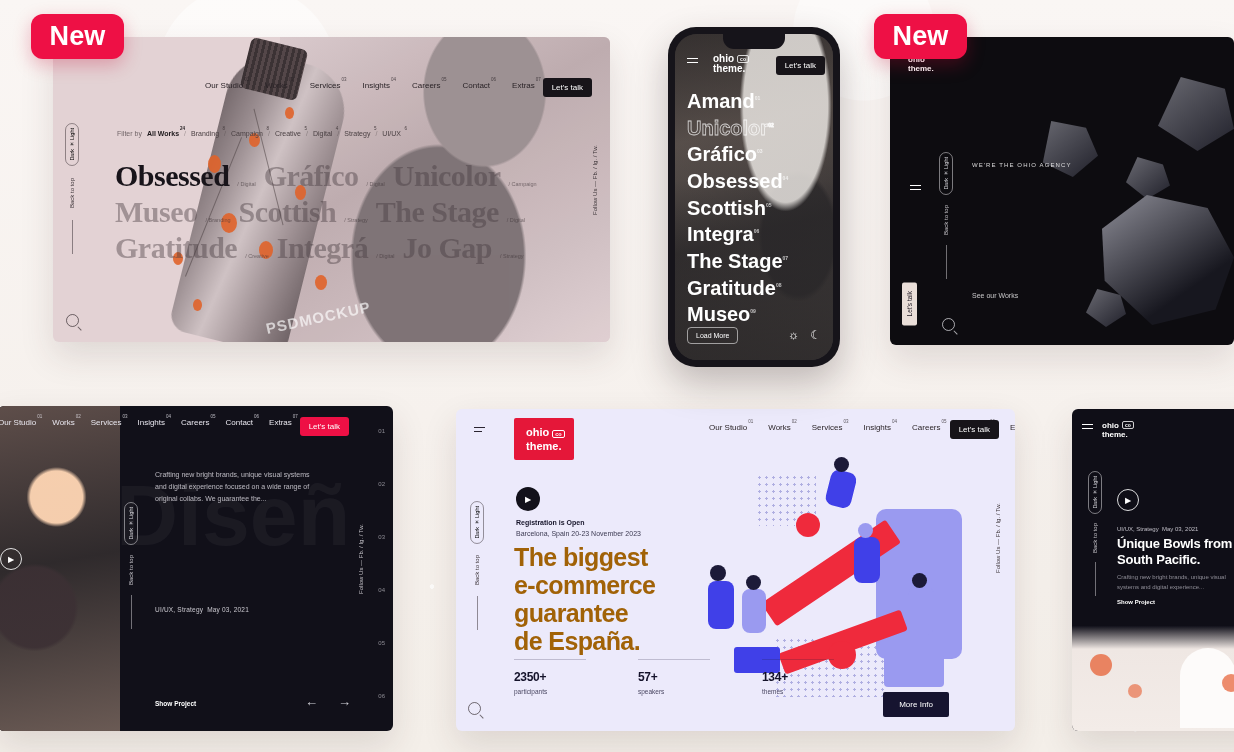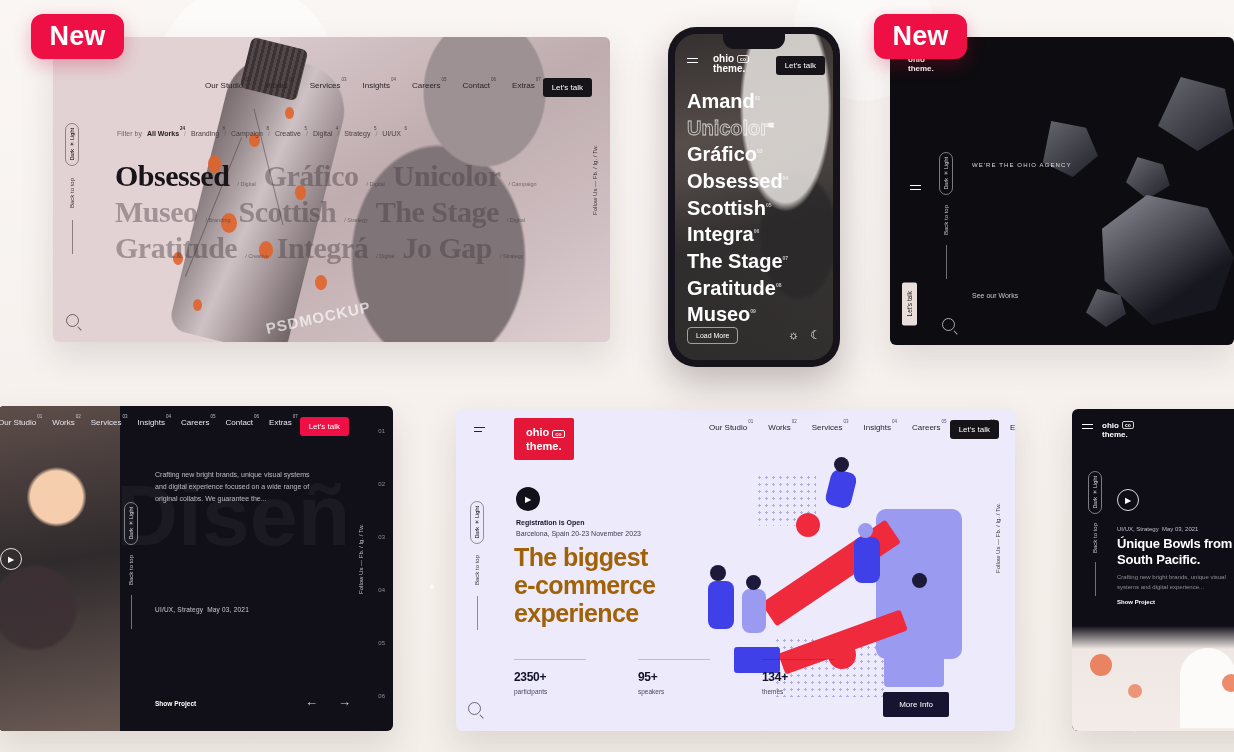--- a/index.html
+++ b/index.html
@@ -453,32 +453,33 @@
       <span class="nav-item"><span>Extras</span></span>
     </div>
     <div class="btn-talk" style="position:absolute;right:16px;top:11px;">Let's talk</div>
 
     <div class="playbtn filled" style="position:absolute;left:60px;top:78px;width:24px;height:24px;font-size:8px;">▶</div>
     <div class="c5-eyebrow" style="position:absolute;left:60px;top:110px;">Registration is Open</div>
     <div class="c5-sub" style="position:absolute;left:60px;top:121px;">Barcelona, Spain 20-23 November 2023</div>
     <div class="c5-title" style="position:absolute;left:58px;top:134px;">
       <div>The biggest</div>
       <div>e-commerce</div>
-      <div>experience</div>
+      <div>guarantee</div>
+      <div>de España.</div>
     </div>
 
     <div style="position:absolute;left:58px;top:250px;display:flex;gap:52px;">
       <div class="stat">
         <div class="bar"></div>
         <div class="num"><span>2350</span><span>+</span></div>
         <div class="lab">participants</div>
       </div>
       <div class="stat">
         <div class="bar"></div>
-        <div class="num"><span>95</span><span>+</span></div>
+        <div class="num"><span>57</span><span>+</span></div>
         <div class="lab">speakers</div>
       </div>
       <div class="stat">
         <div class="bar"></div>
         <div class="num"><span>134</span><span>+</span></div>
         <div class="lab">themes</div>
       </div>
     </div>
 
     <div class="btn-dark" style="position:absolute;right:66px;bottom:14px;">More Info</div>

